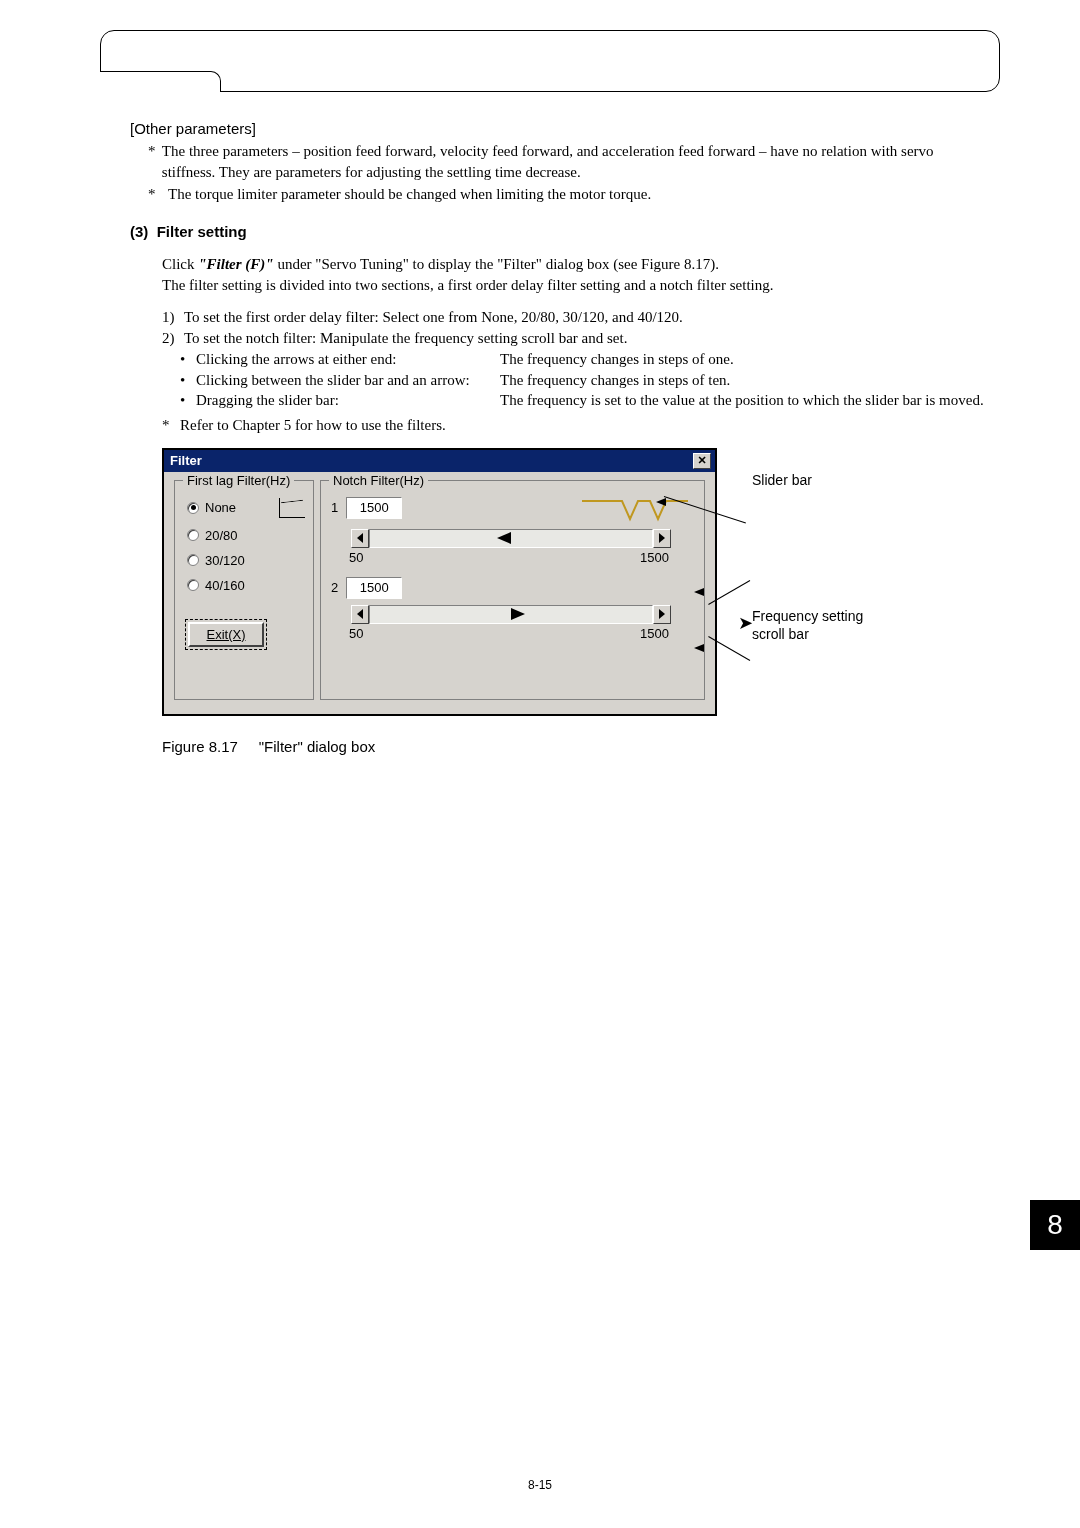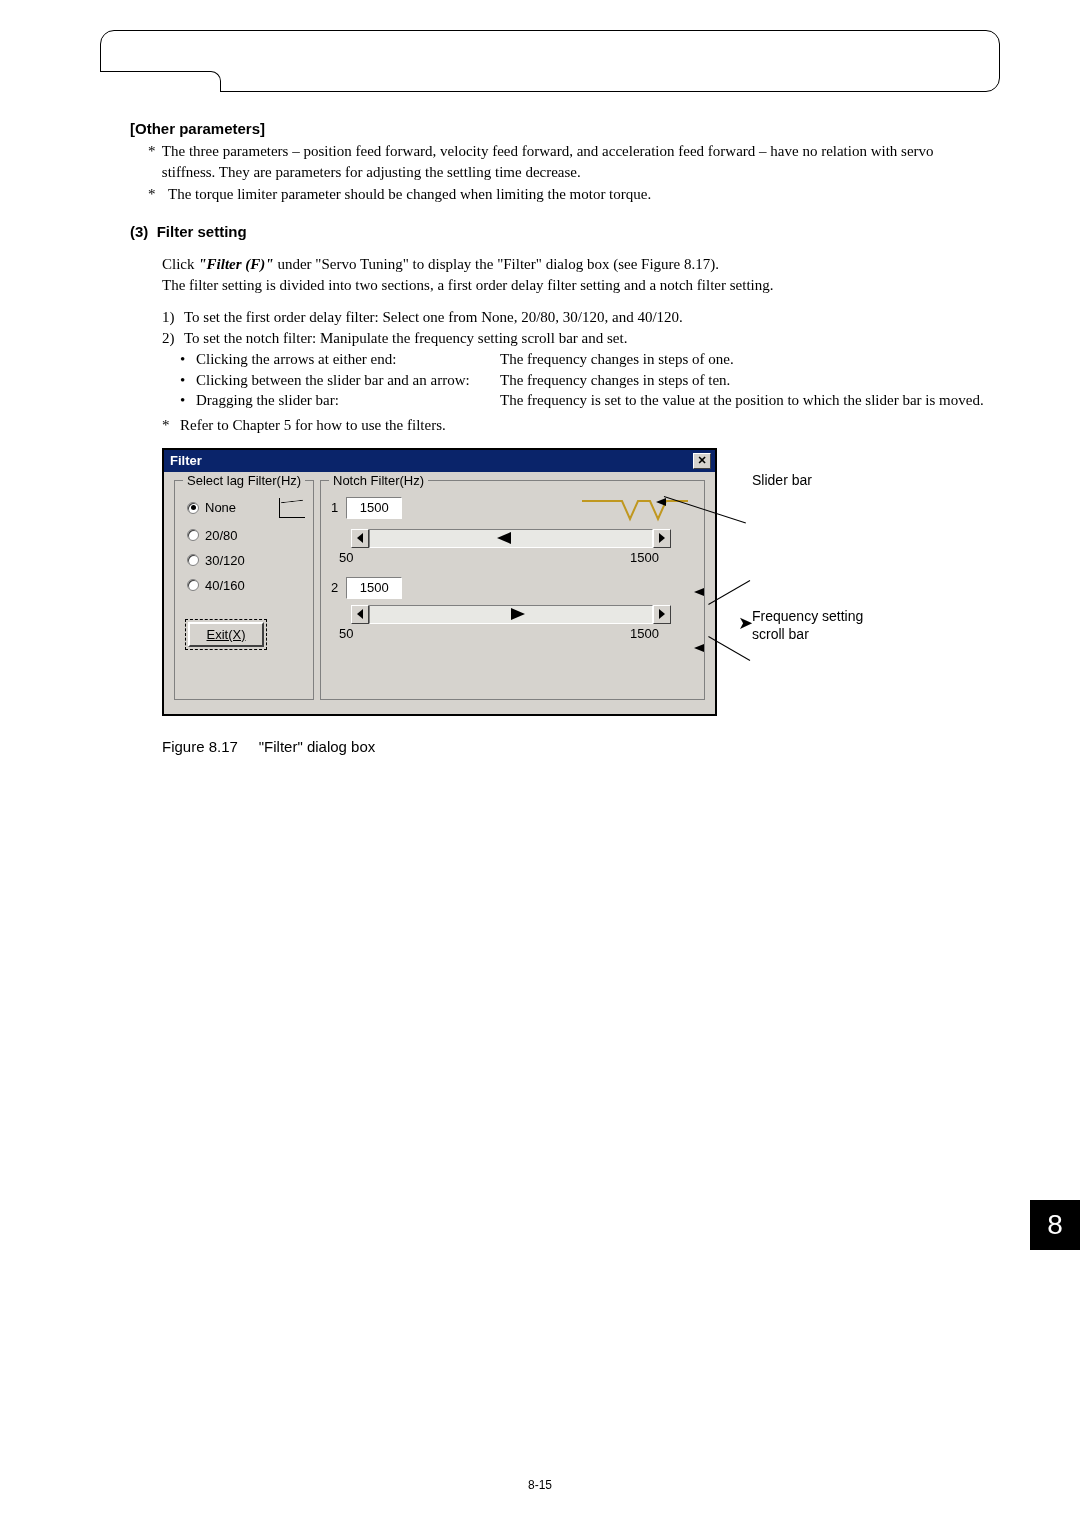--- a/index.html
+++ b/index.html
@@ -24,21 +24,21 @@
       position: absolute;
       left: -1.5px;
       top: 40px;
       width: 120px;
       height: 20px;
       background: #fff;
       border-top: 1.5px solid #000;
       border-right: 1.5px solid #000;
       border-top-right-radius: 10px;
     }
-    .section-h { font-family: Arial, sans-serif; font-size: 15px; font-weight: bold; margin: 6px 0 4px 30px; }
+    .section-h { font-family: Arial, sans-serif; font-size: 15px; font-weight: normal; margin: 6px 0 4px 30px; }
     .star { margin-left: 48px; margin-right: 10px; line-height: 1.38; display: flex; margin-bottom: 2px; }
     .star .mk { width: 20px; }
     .sub3h { font-family: Arial, sans-serif; font-size: 15px; font-weight: bold; margin: 18px 0 14px 30px; }
     .indent { margin-left: 62px; margin-right: 10px; line-height: 1.38; }
     .numline { margin-left: 62px; margin-right: 10px; line-height: 1.38; display: flex; }
     .numline .nm { width: 22px; }
     .colrow { margin-left: 80px; display: flex; line-height: 1.38; }
     .colrow .left { width: 320px; display: flex; }
     .colrow .left .bullet { width: 16px; }
     .colrow .right { flex: 1; }
@@ -139,21 +139,21 @@
       width: 18px; background: #d6d3ce;
       border-top: 1.5px solid #fff; border-left: 1.5px solid #fff;
       border-right: 1.5px solid #404040; border-bottom: 1.5px solid #404040;
       display:flex; align-items:center; justify-content:center;
     }
     .strack {
       flex:1; background:#e8e8e4; position:relative;
       border-top: 1.5px solid #808080; border-left: 1.5px solid #808080;
       border-right: 1.5px solid #fff; border-bottom: 1.5px solid #fff;
     }
-    .labels-under { display:flex; justify-content:space-between; margin: 2px 0 0 8px; width:320px; font-size:13px; }
+    .labels-under { display:flex; justify-content:space-between; margin: 2px 0 0 18px; width:320px; font-size:13px; }
     .thumb-arrow-left {
       position:absolute; left: 45%; top:2px;
       width:0; height:0; border-top:6px solid transparent; border-bottom:6px solid transparent; border-right:14px solid #000;
     }
     .thumb-arrow-right {
       position:absolute; right: 45%; top:2px;
       width:0; height:0; border-top:6px solid transparent; border-bottom:6px solid transparent; border-left:14px solid #000;
     }
     .callout {
       position: absolute;
@@ -245,21 +245,21 @@
 
 <div class="figwrap">
 
   <div class="dialog">
     <div class="titlebar">
       <span>Filter</span>
       <div class="closebtn">✕</div>
     </div>
     <div class="dlgbody">
       <div class="groupbox leftgroup">
-        <div class="legend">Select lag Filter(Hz)</div>
+        <div class="legend">First lag Filter(Hz)</div>
         <div class="radio-row">
           <span class="radio on"></span>
           <span>None</span>
           <span class="graph-icon" style="margin-left:auto"></span>
         </div>
         <div class="radio-row">
           <span class="radio"></span>
           <span>20/80</span>
         </div>
         <div class="radio-row">

